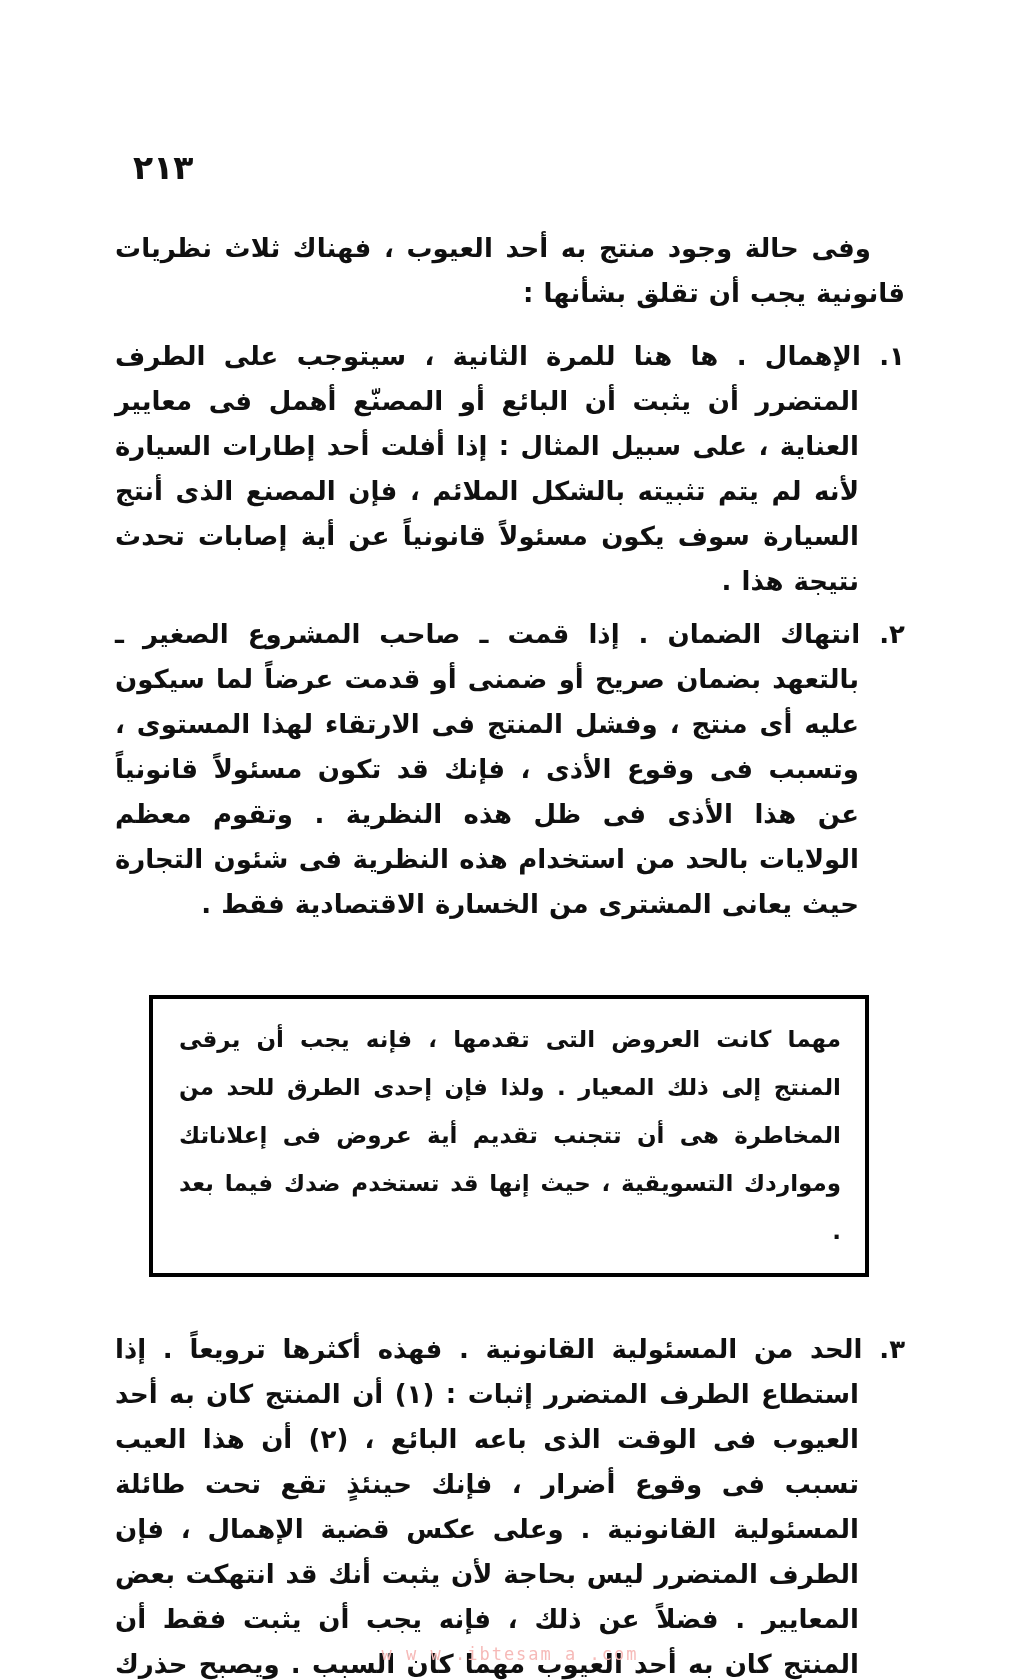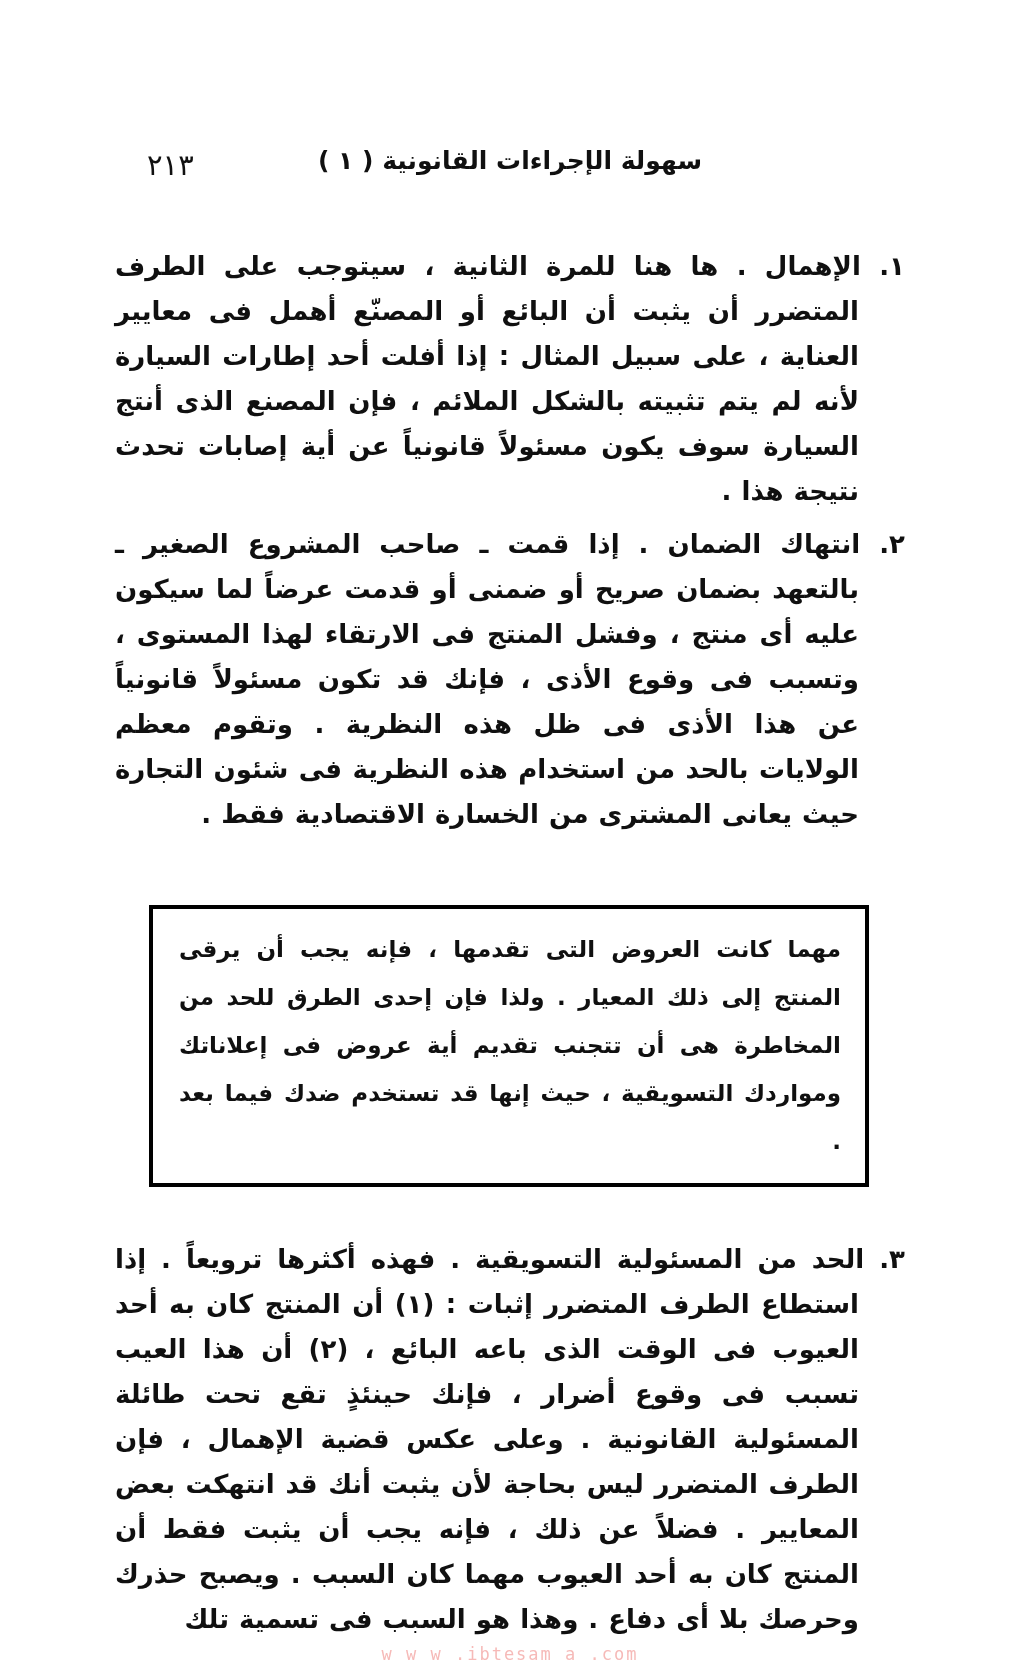--- a/index.html
+++ b/index.html
@@ -27,23 +27,23 @@
   }
   .header-title {
     text-align: center;
     font-size: 25px;
     font-weight: 700;
     letter-spacing: 0.5px;
   }
   .page-number {
     position: absolute;
     top: 2px;
-    left: 32px;
-    font-size: 29px;
-    font-weight: 400;
+    left: 18px;
+    font-size: 33px;
+    font-weight: 700;
   }
   
   .content {
     position: absolute;
     top: 226px;
     right: 115px;
     width: 790px;
   }
   .para {
     margin: 0;
@@ -98,45 +98,45 @@
     color: #f6bab8;
     font-weight: 400;
   }
 </style>
 </head>
 <body>
 
 <div class="page">
 
   <div class="header">
-    <div class="header-title">سهولة الإجراءات القانونية ( ١ )</div>
     <div class="page-number">٢١٣</div>
   </div>
 
   <div class="content">
 
 
+    <p class="para first-line-indent">وفى حالة وجود منتج به أحد العيوب ، فهناك ثلاث نظريات قانونية يجب أن تقلق بشأنها :</p>
 
     <div class="item item-1">
       <span class="num">١.</span>
       <span class="item-heading">الإهمال .</span>
       <span class="item-text">ها هنا للمرة الثانية ، سيتوجب على الطرف المتضرر أن يثبت أن البائع أو المصنّع أهمل فى معايير العناية ، على سبيل المثال : إذا أفلت أحد إطارات السيارة لأنه لم يتم تثبيته بالشكل الملائم ، فإن المصنع الذى أنتج السيارة سوف يكون مسئولاً قانونياً عن أية إصابات تحدث نتيجة هذا .</span>
     </div>
 
     <div class="item item-2">
       <span class="num">٢.</span>
       <span class="item-heading">انتهاك الضمان .</span>
       <span class="item-text">إذا قمت ـ صاحب المشروع الصغير ـ بالتعهد بضمان صريح أو ضمنى أو قدمت عرضاً لما سيكون عليه أى منتج ، وفشل المنتج فى الارتقاء لهذا المستوى ، وتسبب فى وقوع الأذى ، فإنك قد تكون مسئولاً قانونياً عن هذا الأذى فى ظل هذه النظرية . وتقوم معظم الولايات بالحد من استخدام هذه النظرية فى شئون التجارة حيث يعانى المشترى من الخسارة الاقتصادية فقط .</span>
     </div>
 
     <div class="callout">مهما كانت العروض التى تقدمها ، فإنه يجب أن يرقى المنتج إلى ذلك المعيار . ولذا فإن إحدى الطرق للحد من المخاطرة هى أن تتجنب تقديم أية عروض فى إعلاناتك ومواردك التسويقية ، حيث إنها قد تستخدم ضدك فيما بعد .</div>
 
     <div class="item item-3">
       <span class="num">٣.</span>
-      <span class="item-heading">الحد من المسئولية التسويقية .</span>
+      <span class="item-heading">الحد من المسئولية القانونية .</span>
       <span class="item-text">فهذه أكثرها ترويعاً . إذا استطاع الطرف المتضرر إثبات : (١) أن المنتج كان به أحد العيوب فى الوقت الذى باعه البائع ، (٢) أن هذا العيب تسبب فى وقوع أضرار ، فإنك حينئذٍ تقع تحت طائلة المسئولية القانونية . وعلى عكس قضية الإهمال ، فإن الطرف المتضرر ليس بحاجة لأن يثبت أنك قد انتهكت بعض المعايير . فضلاً عن ذلك ، فإنه يجب أن يثبت فقط أن المنتج كان به أحد العيوب مهما كان السبب . ويصبح حذرك وحرصك بلا أى دفاع . وهذا هو السبب فى تسمية تلك</span>
     </div>
 
   </div>
 
   <div class="watermark">w w w .ibtesam a .com</div>
 
 </div>
 
 </body></html>

